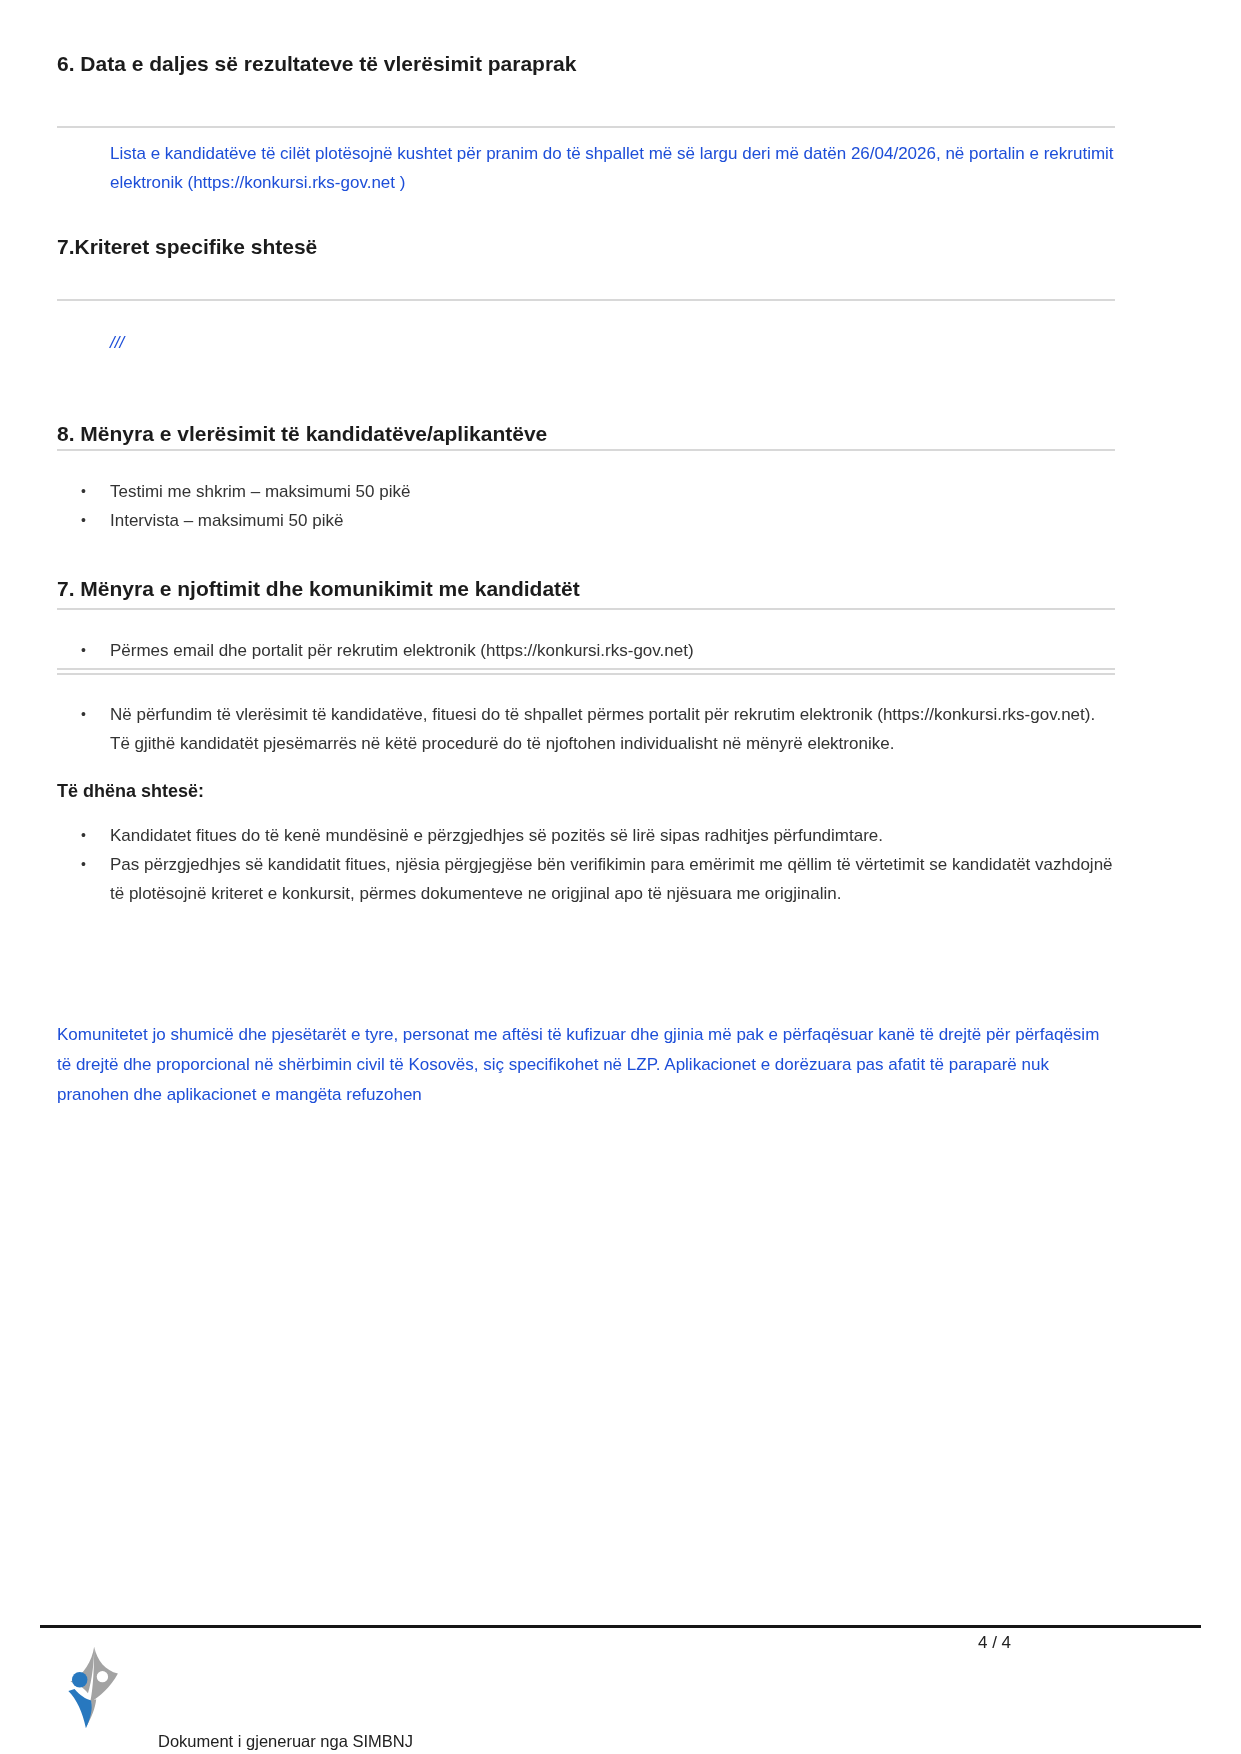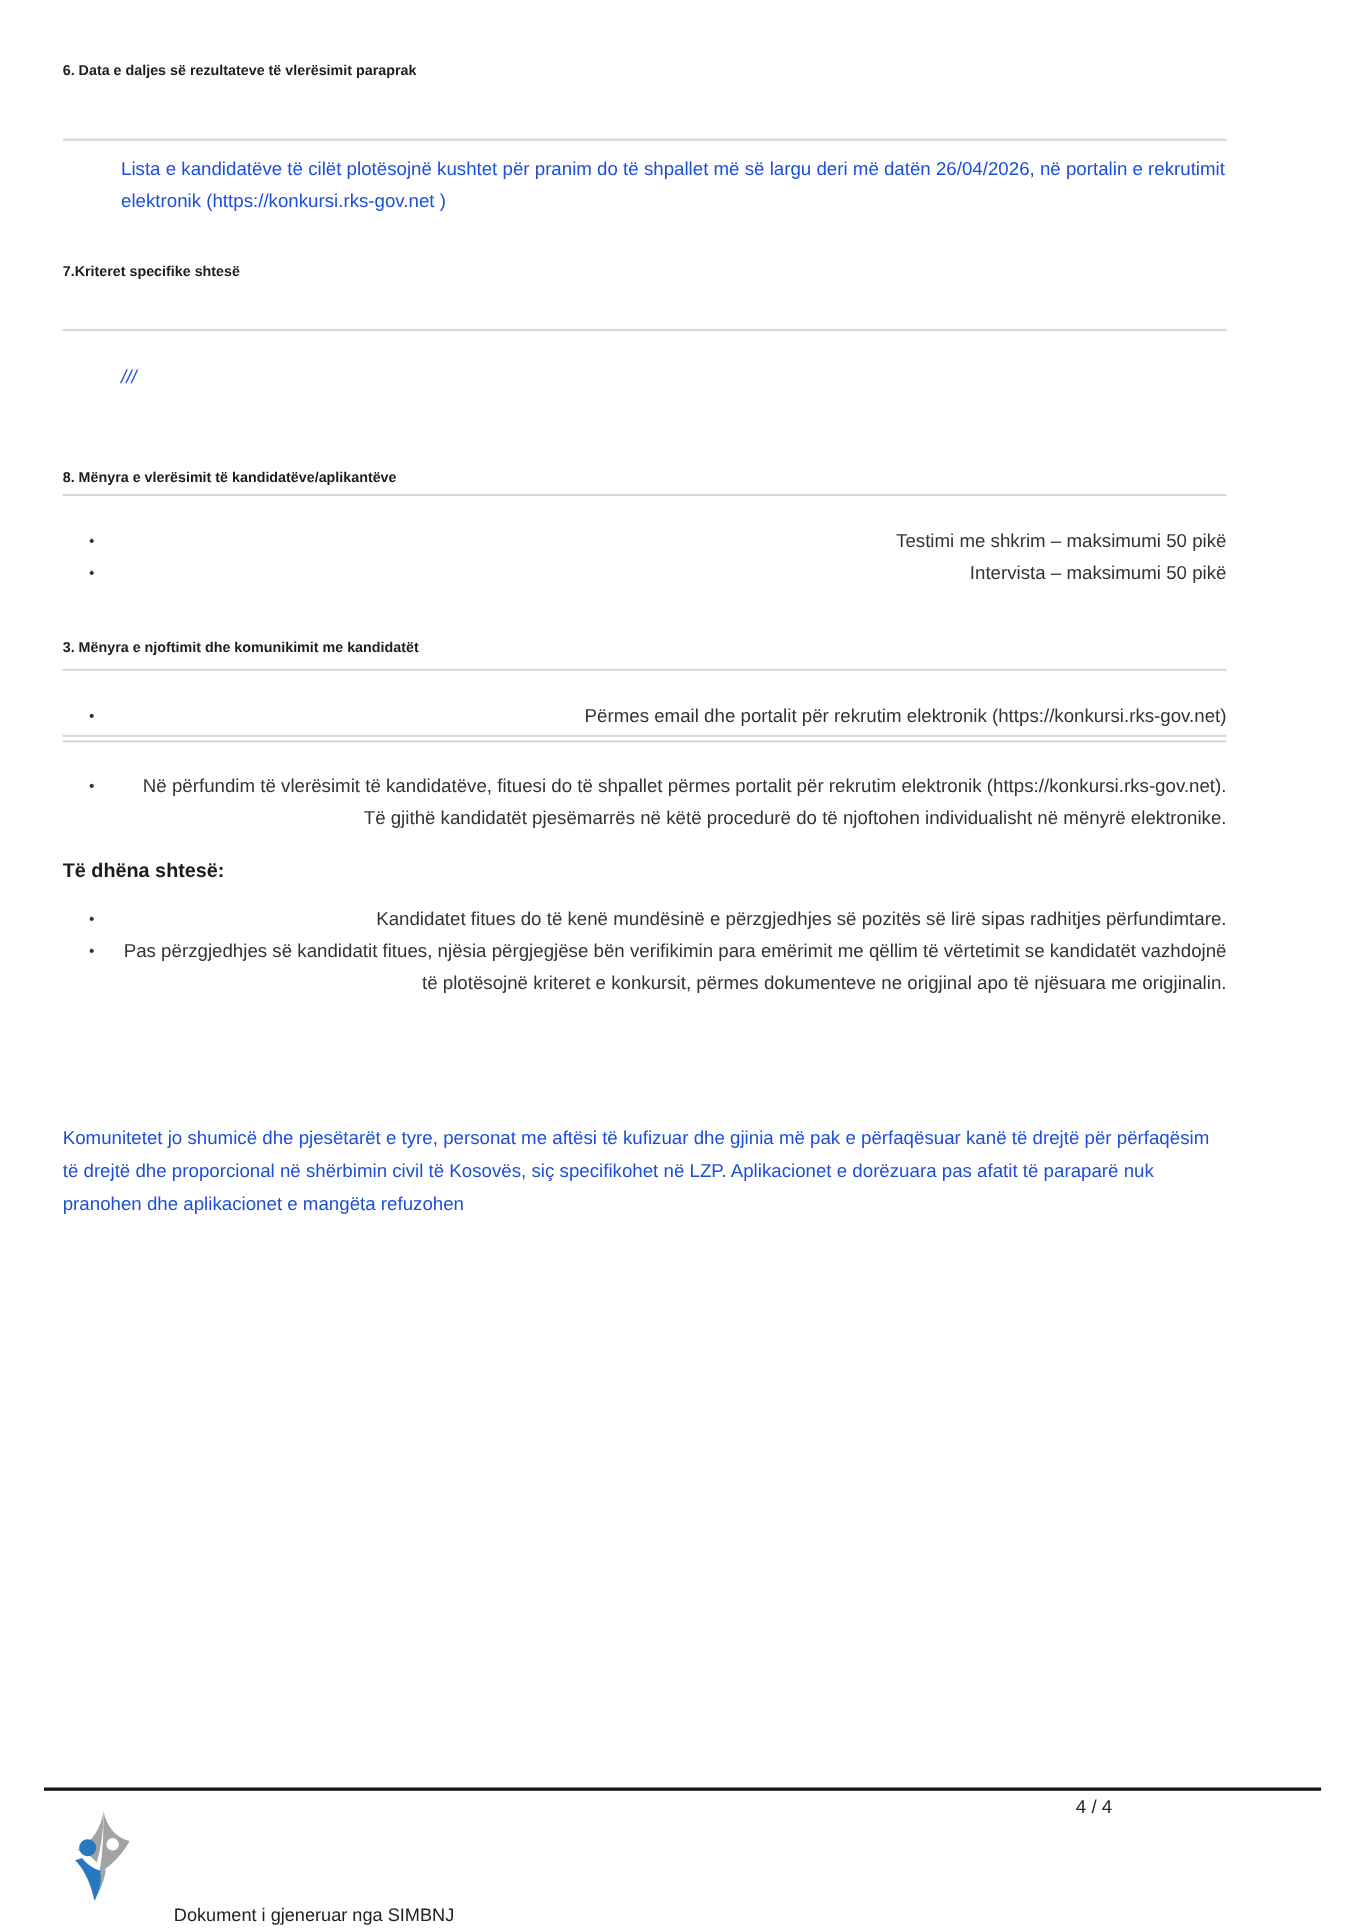--- a/index.html
+++ b/index.html
@@ -11,38 +11,38 @@
     position:relative;
     overflow:hidden;
   }
   .content{
     position:absolute;
     left:57px;top:0;
     width:1058px;
     padding-top:50px;
   }
   .h-lg{
-    font-size:13px;line-height:28px;
+    font-size:21px;line-height:28px;
     font-weight:700;color:#1c1c1c;
     margin:0;
   }
   .h-sm{
     font-size:18px;line-height:24px;
     font-weight:700;color:#1c1c1c;
     margin:0;
   }
   .rule{
     height:0;border-top:2px solid #d8d8d8;margin:0;
   }
   .body-text{
     font-size:17px;line-height:29px;color:#1d4ed8;margin:0;
   }
   .indent{margin-left:53px;}
   .slashes{font-style:italic;}
-  ul.doc-list{list-style:none;margin:0;padding:0;text-align:right;}
+  ul.doc-list{list-style:none;margin:0;padding:0;}
   ul.doc-list li{
     position:relative;
     padding-left:53px;
     font-size:17px;line-height:29px;color:#333333;
   }
   ul.doc-list li::before{
     content:"\2022";
     position:absolute;left:24px;top:0;
     font-size:14px;color:#333333;
   }
@@ -95,21 +95,21 @@
   <div class="rule" id="s7-rule"></div>
   <p class="body-text indent slashes" id="s7-body">///</p>
 
   <h2 class="h-lg" id="s8-h">8. Mënyra e vlerësimit të kandidatëve/aplikantëve</h2>
   <div class="rule" id="s8-rule"></div>
   <ul class="doc-list" id="s8-list">
     <li>Testimi me shkrim – maksimumi 50 pikë</li>
     <li>Intervista – maksimumi 50 pikë</li>
   </ul>
 
-  <h2 class="h-lg" id="s9-h">3. Mënyra e njoftimit dhe komunikimit me kandidatët</h2>
+  <h2 class="h-lg" id="s9-h">7. Mënyra e njoftimit dhe komunikimit me kandidatët</h2>
   <div class="rule" id="s9-rule"></div>
   <ul class="doc-list" id="s9-list">
     <li>Përmes email dhe portalit për rekrutim elektronik (https://konkursi.rks-gov.net)</li>
   </ul>
 
   <div class="rule" id="s10-rule"></div>
 
   <div class="rule" id="s11-rule"></div>
   <ul class="doc-list" id="s11-list">
     <li>Në përfundim të vlerësimit të kandidatëve, fituesi do të shpallet përmes portalit për rekrutim elektronik (https://konkursi.rks-gov.net). Të gjithë kandidatët pjesëmarrës në këtë procedurë do të njoftohen individualisht në mënyrë elektronike.</li>

